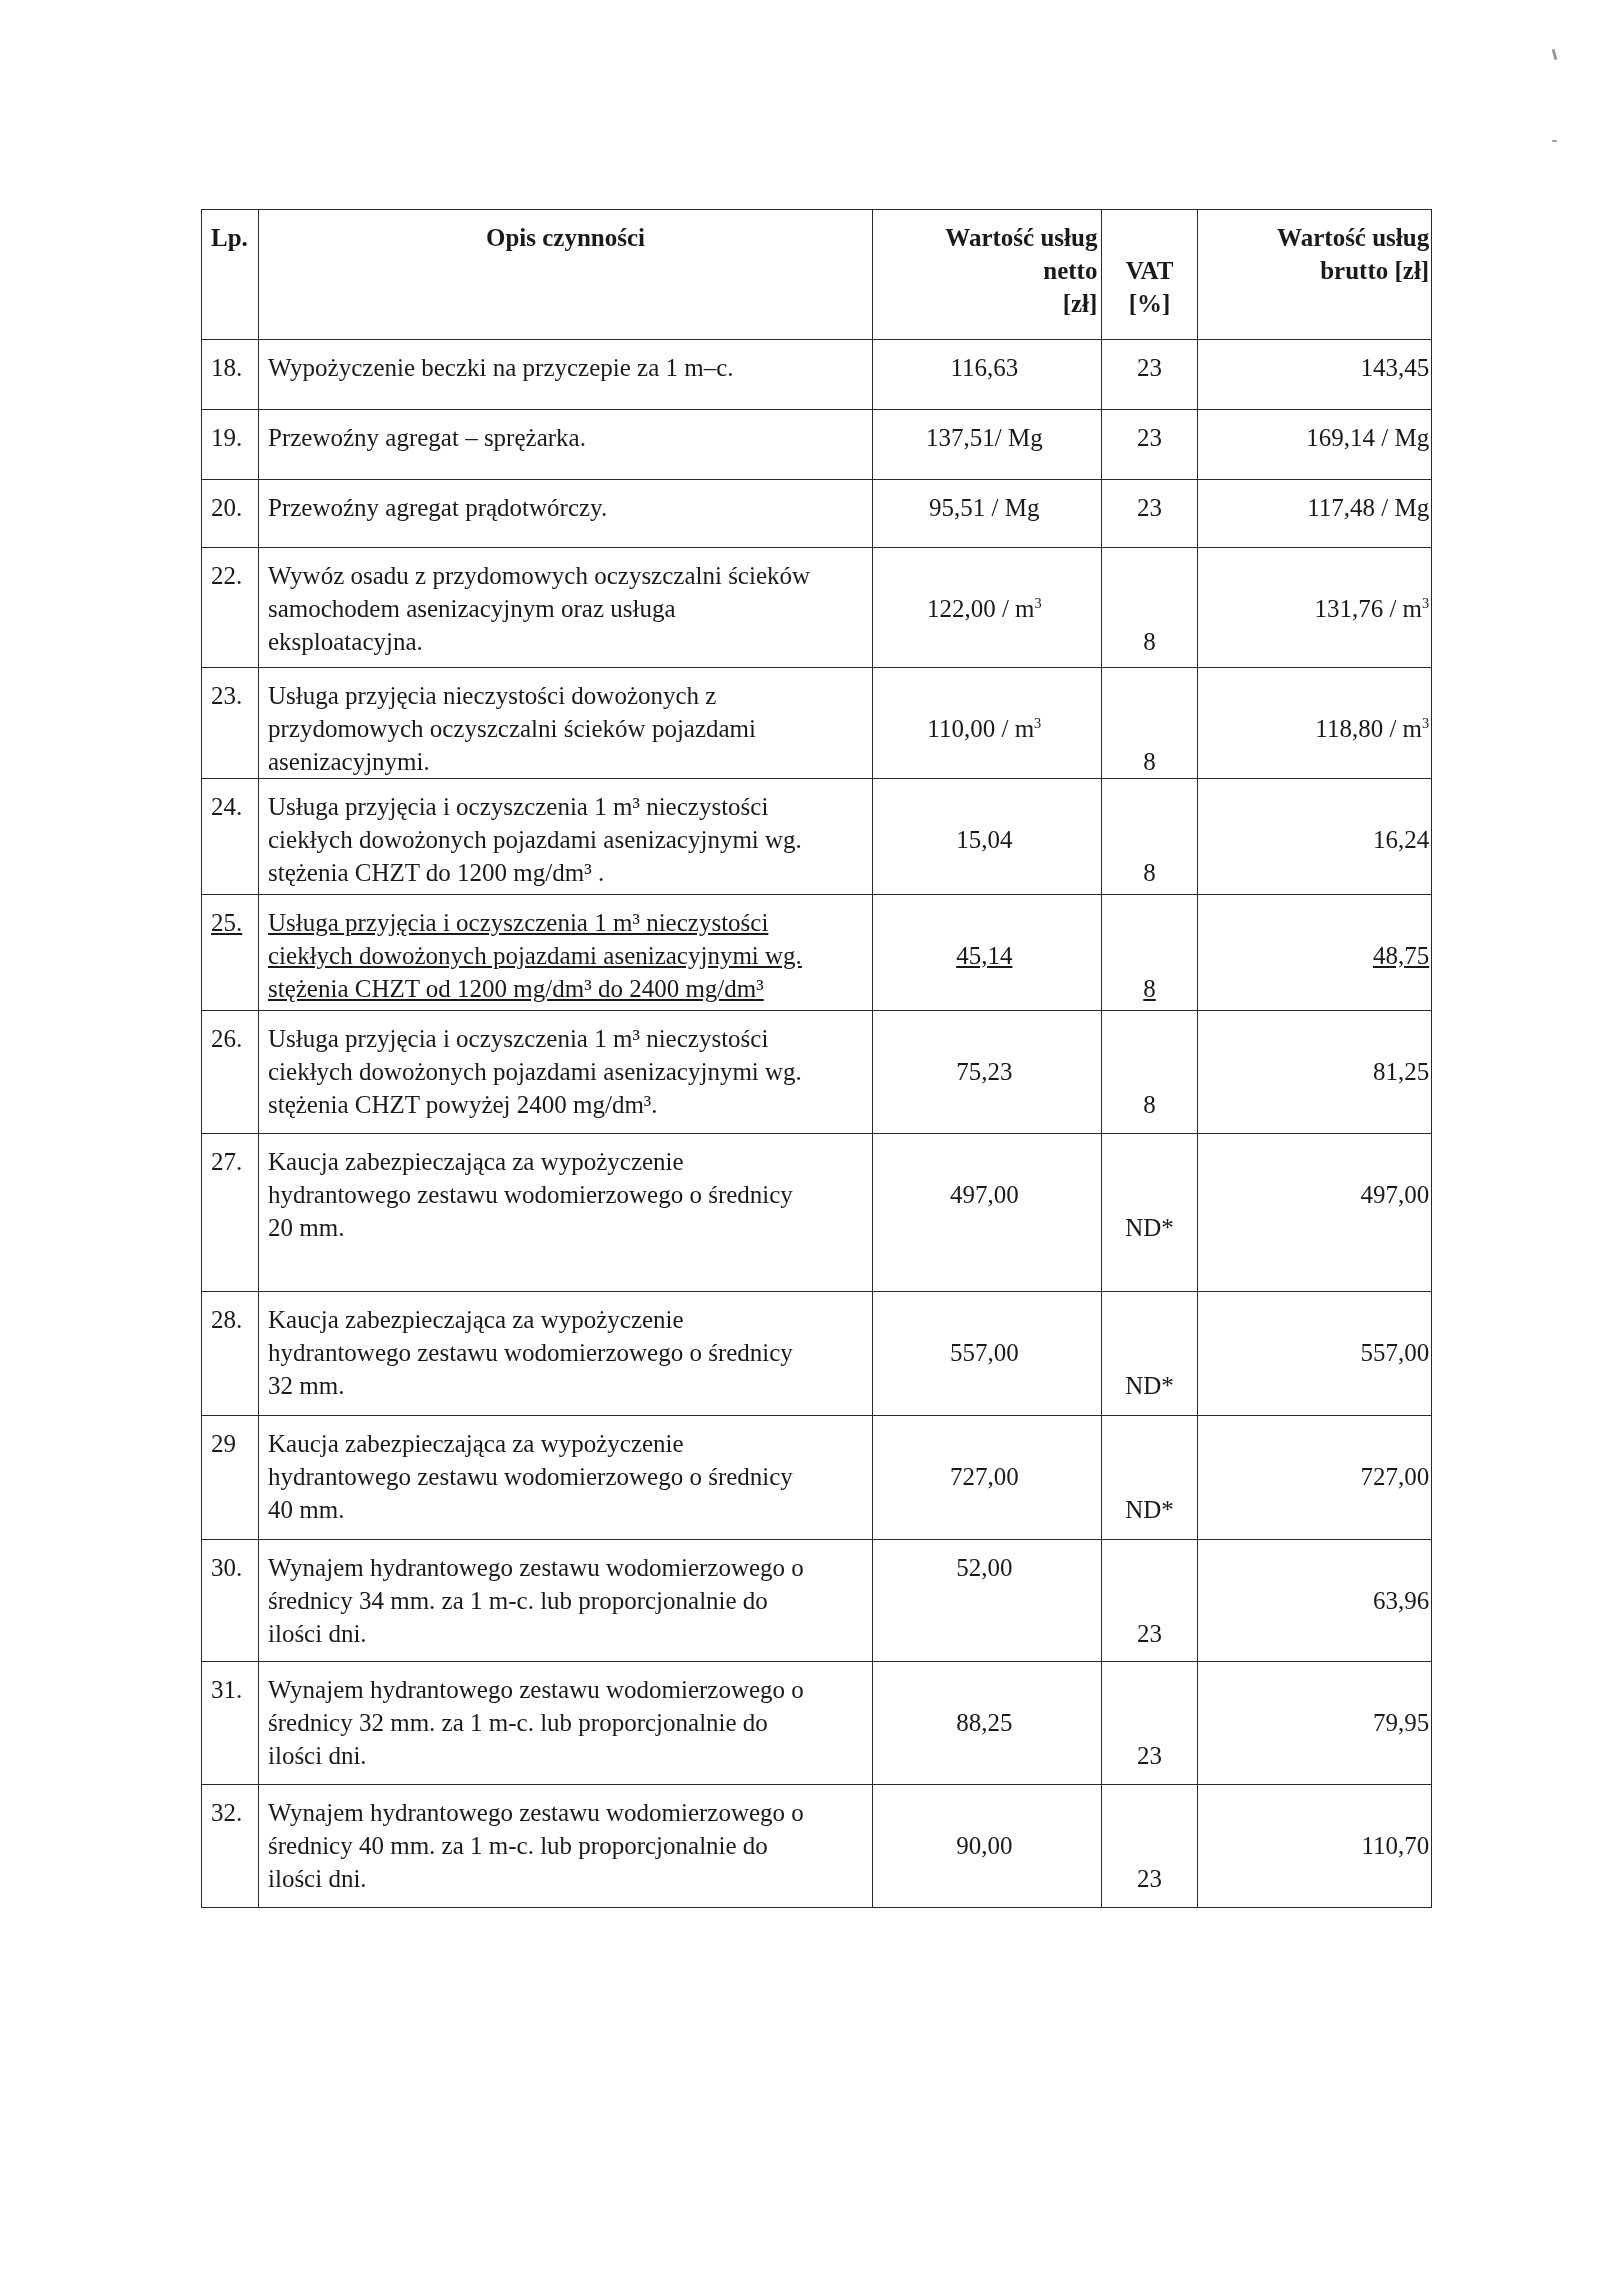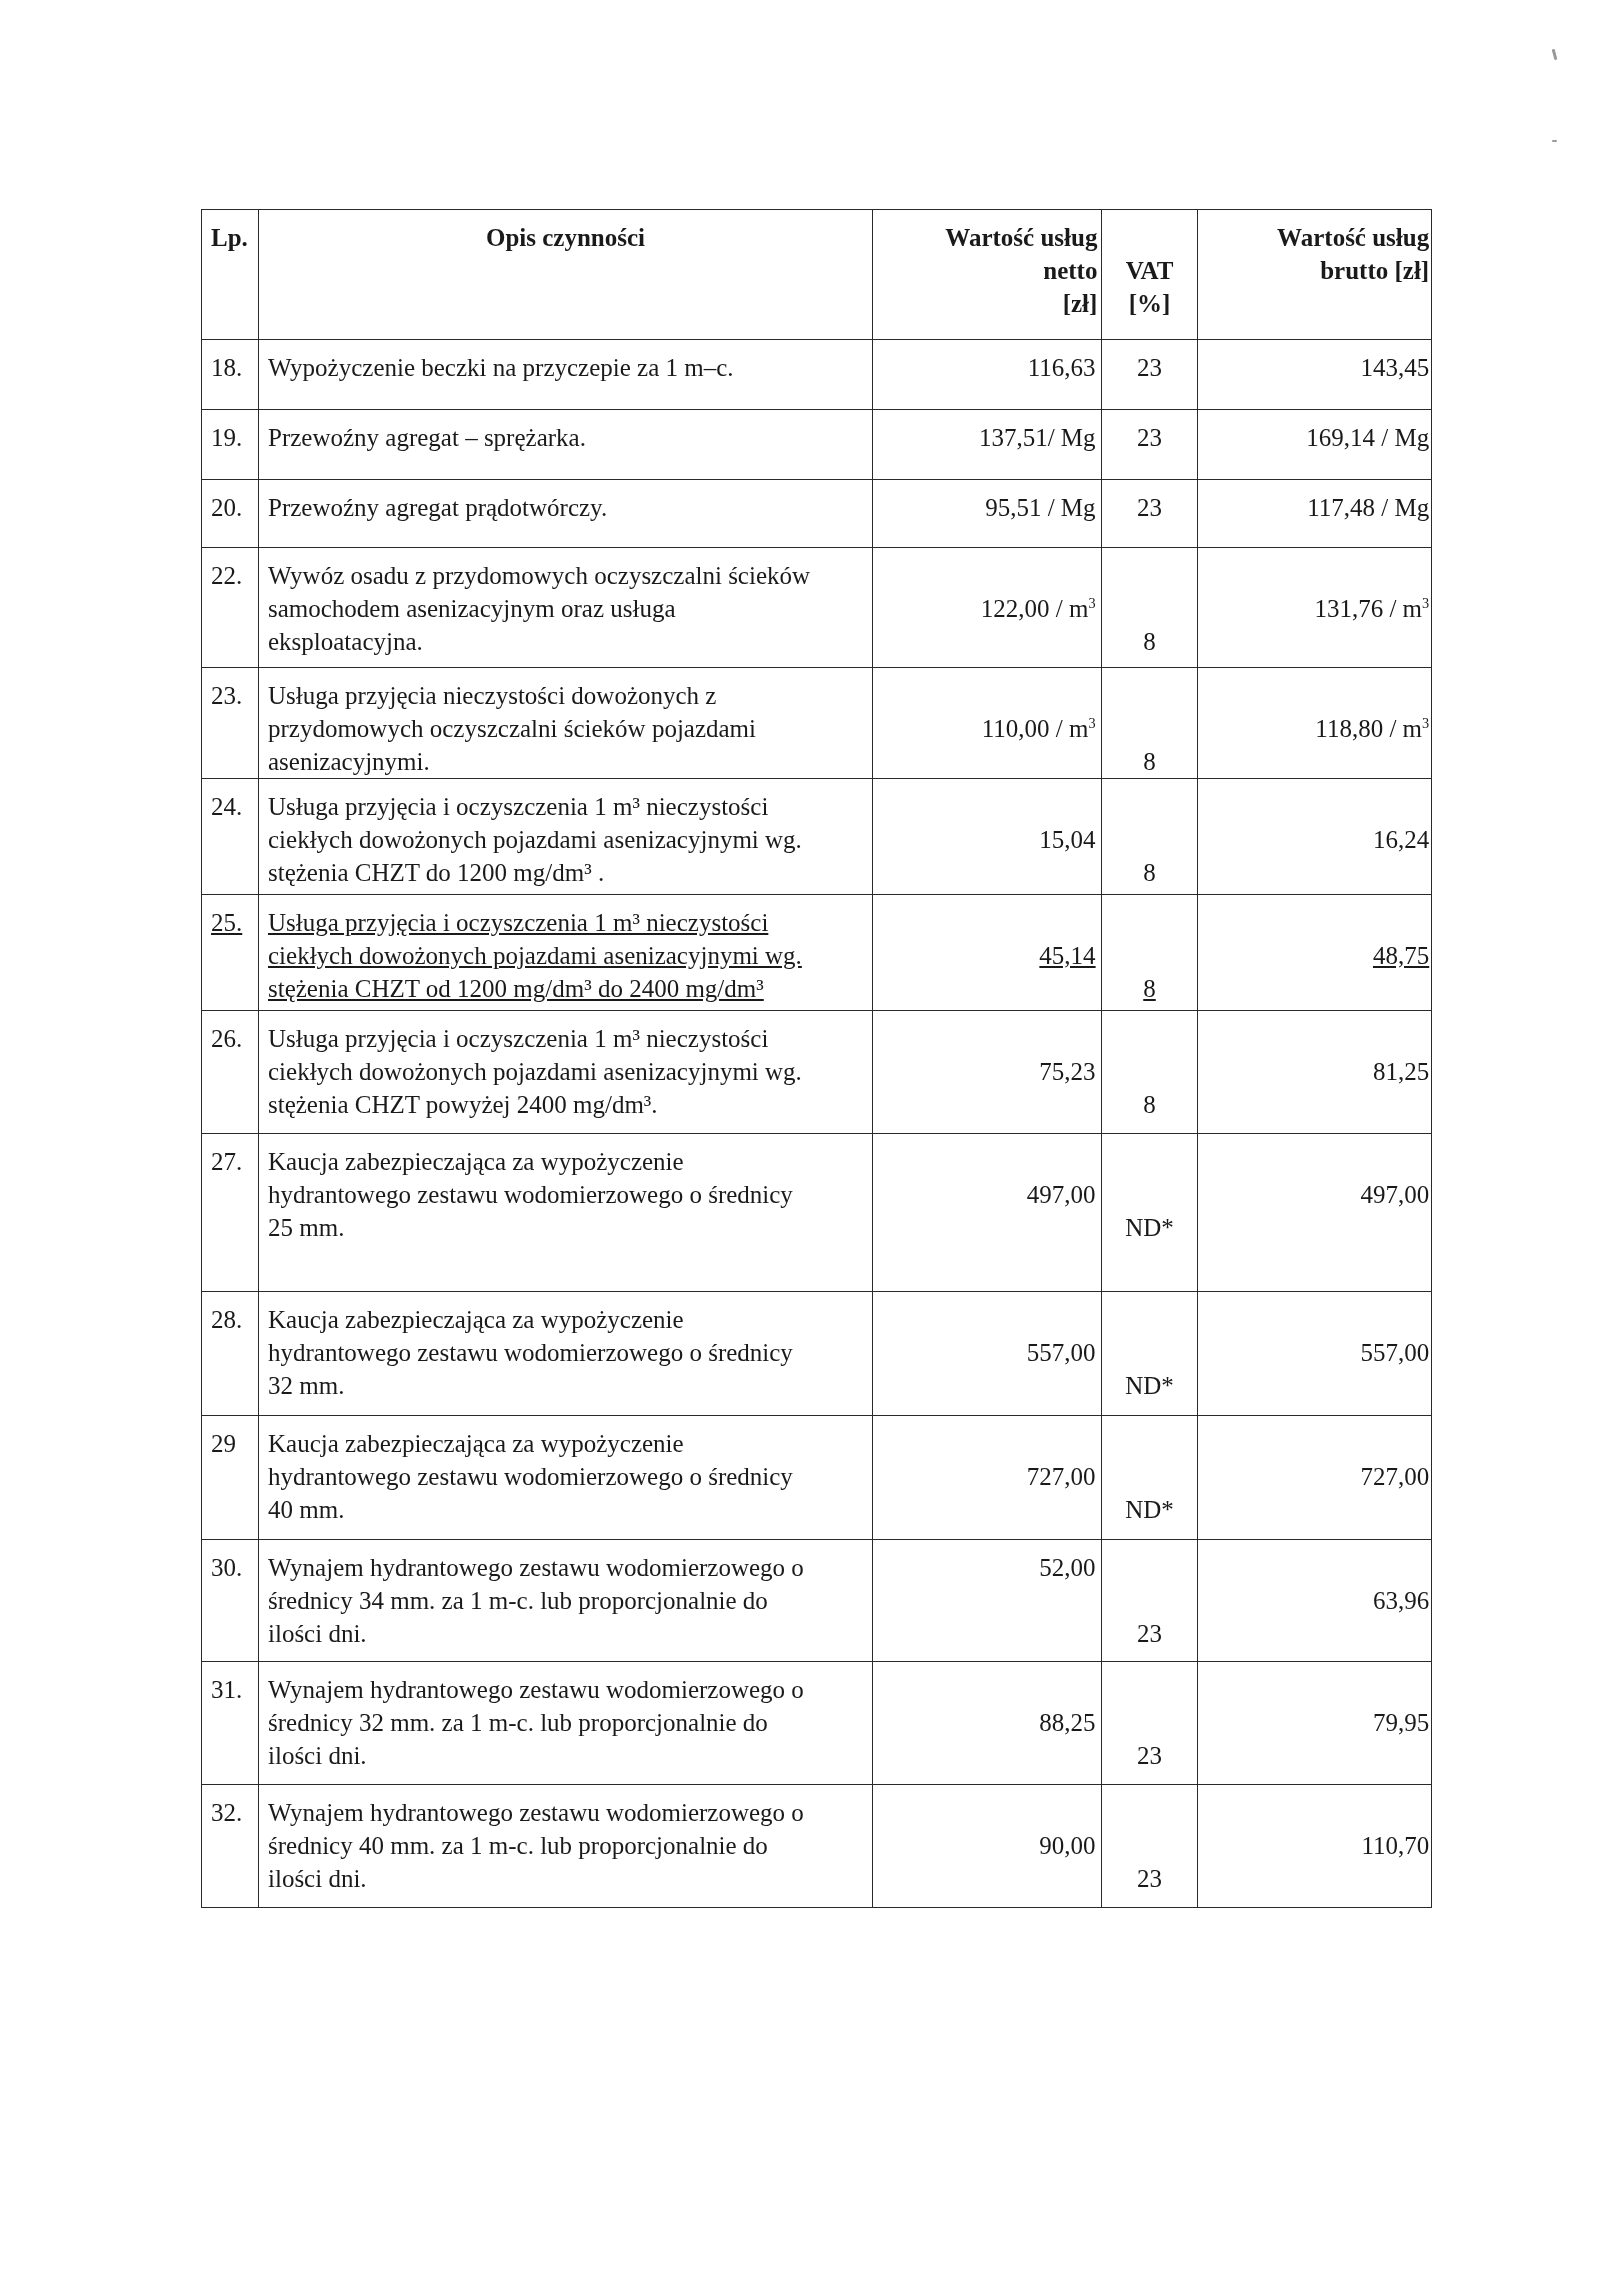--- a/index.html
+++ b/index.html
@@ -54,21 +54,21 @@
 
     .hdr-lp { text-align: left; padding-left: 9px !important; padding-top: 10.7px !important; }
     .hdr-opis { text-align: center; padding-top: 10.7px !important; }
     .hdr-netto { text-align: right; padding-right: 3.6px !important; padding-top: 10.7px !important; }
     .hdr-vat { text-align: center; padding-top: 44px !important; }
     .hdr-brutto { text-align: right; padding-right: 1.8px !important; padding-top: 10.7px !important; }
     .hdr-line { display: block; }
 
     .cell-lp { text-align: left; padding-left: 9px !important; padding-top: 10.7px !important; }
     .cell-opis { text-align: left; padding-left: 9px !important; padding-top: 10.7px !important; padding-right: 5.4px !important; }
-    .cell-netto { text-align: right; padding-right: 5.4px !important; }
+    .cell-netto { text-align: center; padding-right: 5.4px !important; }
     .cell-vat { text-align: center; }
     .cell-brutto { text-align: right; padding-right: 1.8px !important; }
     .cell-inner { display: block; }
     sup { font-size: 14.3px; line-height: 0; vertical-align: 9px; }
   </style>
 </head>
 <body>
 
 <div class="page">
   <div class="speck" style="left:1553px;top:49px;width:2.7px;height:10.7px;transform:rotate(-15deg);"></div>
@@ -182,21 +182,21 @@
           </td>
           <td class="cell-netto" style="padding-top: 44px;"><span>75,23</span></td>
           <td class="cell-vat" style="padding-top: 77px;"><span>8</span></td>
           <td class="cell-brutto" style="padding-top: 44px;"><span>81,25</span></td>
         </tr>
         <tr style="height: 158px;">
           <td class="cell-lp"><span>27.</span></td>
           <td class="cell-opis">
             <span class="cell-inner">Kaucja zabezpieczająca za wypożyczenie</span>
             <span class="cell-inner">hydrantowego zestawu wodomierzowego o średnicy</span>
-            <span class="cell-inner">25 mm.</span>
+            <span class="cell-inner">20 mm.</span>
           </td>
           <td class="cell-netto" style="padding-top: 44px;"><span>497,00</span></td>
           <td class="cell-vat" style="padding-top: 77px;"><span>ND*</span></td>
           <td class="cell-brutto" style="padding-top: 44px;"><span>497,00</span></td>
         </tr>
         <tr style="height: 124px;">
           <td class="cell-lp"><span>28.</span></td>
           <td class="cell-opis">
             <span class="cell-inner">Kaucja zabezpieczająca  za wypożyczenie</span>
             <span class="cell-inner">hydrantowego zestawu wodomierzowego o średnicy</span>

